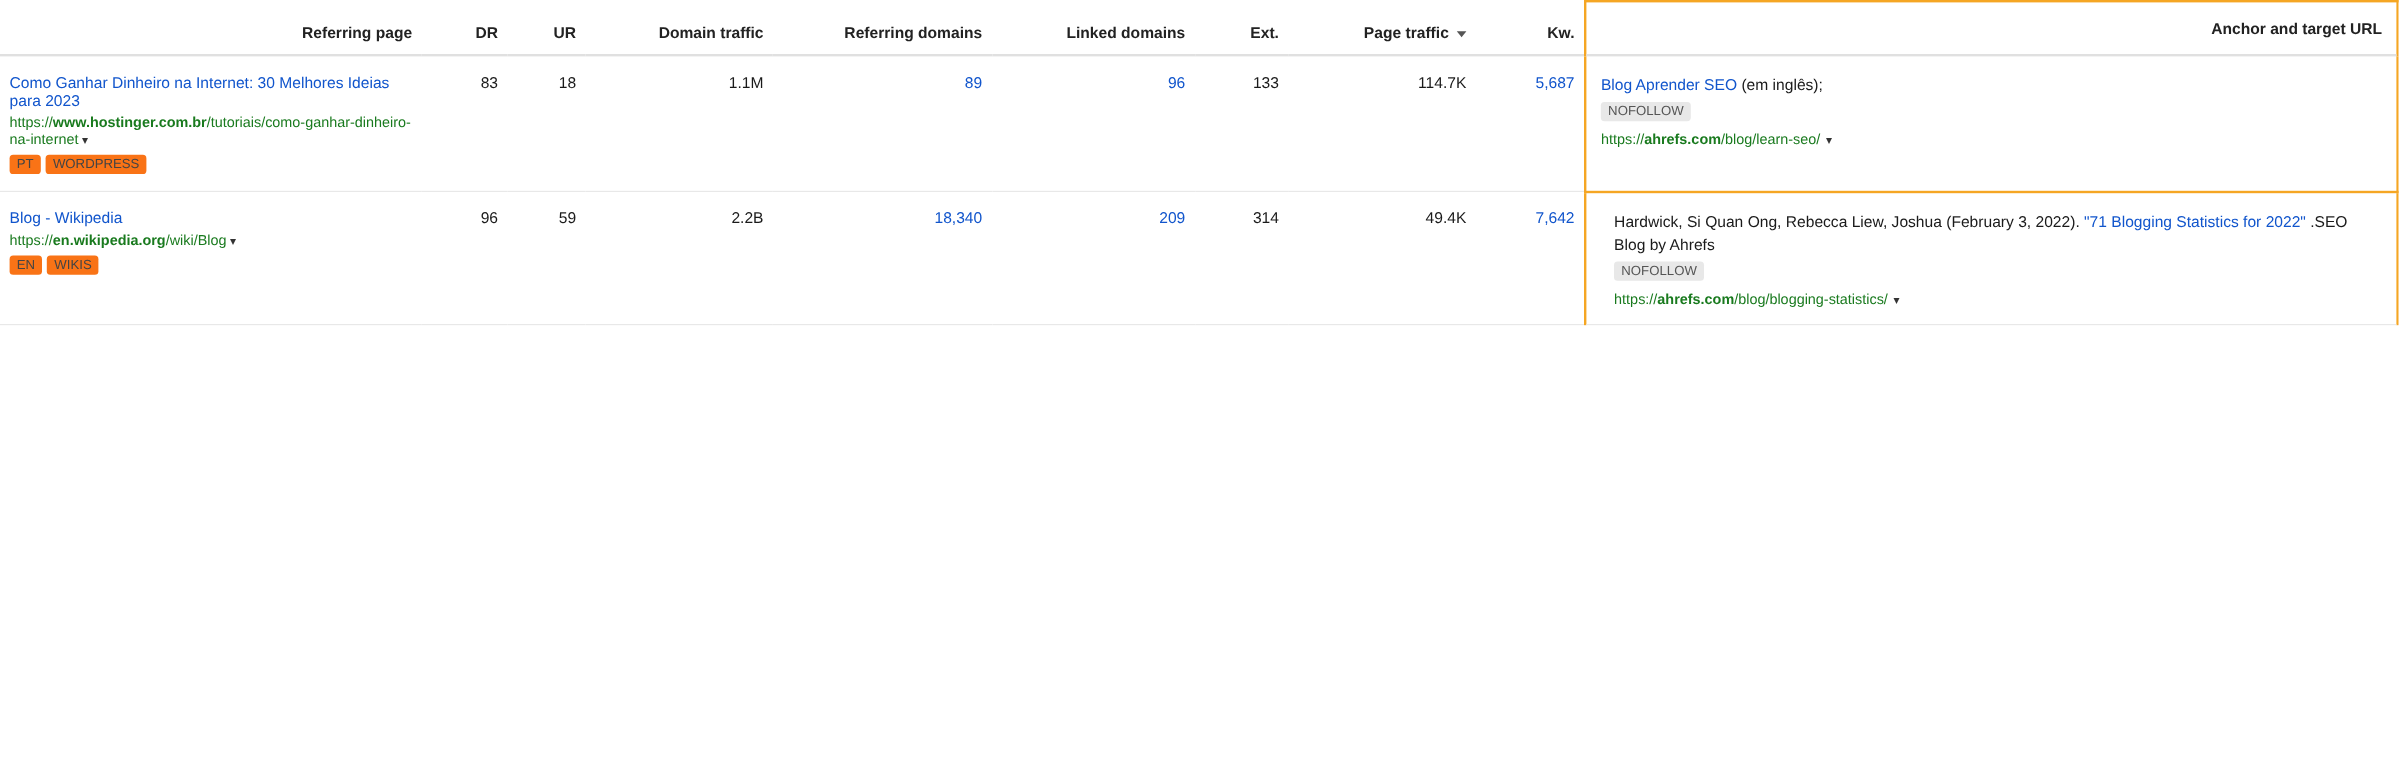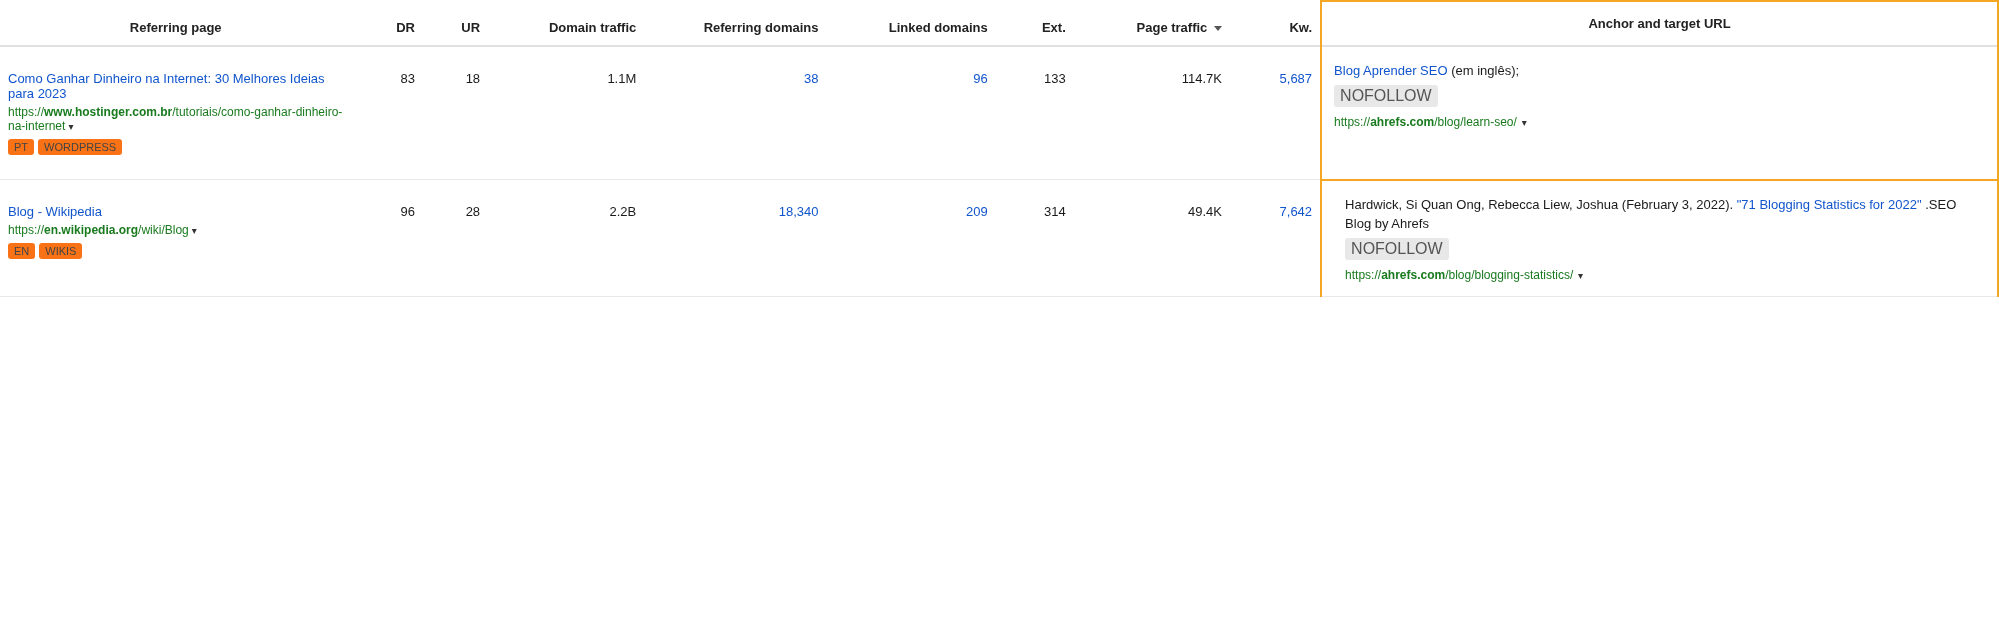--- a/index.html
+++ b/index.html
@@ -18,36 +18,36 @@
     table {
       width: 100%;
       border-collapse: collapse;
       table-layout: fixed;
     }
     thead tr {
       border-bottom: 2px solid #e0e0e0;
     }
     thead th {
       padding: 10px 8px;
-      text-align: center;
+      text-align: right;
       font-weight: 600;
       font-size: 13px;
       color: #222;
       white-space: nowrap;
       vertical-align: bottom;
     }
     thead th.right {
       text-align: right;
     }
     tbody tr {
       border-bottom: 1px solid #e8e8e8;
       vertical-align: top;
     }
     tbody td {
-      padding: 24px 8px;
+      padding: 14px 8px;
       vertical-align: top;
       font-size: 13px;
     }
     tbody td.right {
       text-align: right;
     }
 
     
     .col-referring { width: 270px; }
     .col-dr        { width: 55px; }
@@ -72,21 +72,21 @@
       padding: 2px 6px;
       border-radius: 3px;
       margin-right: 4px;
       margin-top: 6px;
     }
 
     .badge-nofollow {
       display: inline-block;
       background: #e8e8e8;
       color: #555;
-      font-size: 16px;
+      font-size: 11px;
       padding: 2px 6px;
       border-radius: 3px;
       margin: 4px 0;
     }
 
     .anchor-col {
       border: 2.5px solid #f5a623;
       padding: 14px 12px;
     }
 
@@ -165,35 +165,35 @@
           <span>Anchor and target URL</span>
         </th>
       </tr>
     </thead>
     <tbody id="table-body">
     <tr>
           <td class="col-referring"><a class="link-blue" href="#">Como Ganhar Dinheiro na Internet: 30 Melhores Ideias para 2023</a><div class="referring-url"><a class="link-green" href="#">https://<strong>www.hostinger.com.br</strong>/tutoriais/como-ganhar-dinheiro-na-internet</a><span style="display: inline-block; margin-left: 3px; cursor: pointer;"> <span style="font-size:10px;color:#333;">▾</span></span></div><div><span class="tag">PT</span><span class="tag">WORDPRESS</span></div></td>
           <td class="col-dr right">83</td>
           <td class="col-ur right">18</td>
           <td class="col-domain right">1.1M</td>
-          <td class="col-refdom right"><a class="link-blue" href="#">38</a></td>
+          <td class="col-refdom right"><a class="link-blue" href="#">89</a></td>
           <td class="col-linked right"><a class="link-blue" href="#">96</a></td>
           <td class="col-ext right">133</td>
           <td class="col-pagetraffic right">114.7K</td>
           <td class="col-kw right"><a class="link-blue" href="#">5,687</a></td>
           <td class="col-anchor anchor-col" style="border-top: none;">
             <div class="anchor-text-row"><a class="link-blue" href="#">Blog Aprender SEO</a><span> (em inglês);</span></div>
             <div><span class="badge-nofollow">NOFOLLOW</span></div>
             <div class="anchor-url-row"><a class="link-green" href="#">https://<strong>ahrefs.com</strong>/blog/learn-seo/</a><span style="cursor: pointer; margin-left: 2px; color: rgb(51, 51, 51); font-size: 10px;"> ▾</span></div>
           </td>
         </tr>
         <tr>
           <td class="col-referring"><a class="link-blue" href="#">Blog - Wikipedia</a><div class="referring-url"><a class="link-green" href="#">https://<strong>en.wikipedia.org</strong>/wiki/Blog</a><span style="display: inline-block; margin-left: 3px; cursor: pointer;"> <span style="font-size:10px;color:#333;">▾</span></span></div><div><span class="tag">EN</span><span class="tag">WIKIS</span></div></td>
           <td class="col-dr right">96</td>
-          <td class="col-ur right">28</td>
+          <td class="col-ur right">59</td>
           <td class="col-domain right">2.2B</td>
           <td class="col-refdom right"><a class="link-blue" href="#">18,340</a></td>
           <td class="col-linked right"><a class="link-blue" href="#">209</a></td>
           <td class="col-ext right">314</td>
           <td class="col-pagetraffic right">49.4K</td>
           <td class="col-kw right"><a class="link-blue" href="#">7,642</a></td>
           <td class="col-anchor anchor-col" style="border-bottom: none; padding-left: 23px;">
             <div class="anchor-text-row"><span>Hardwick, Si Quan Ong, Rebecca Liew, Joshua (February 3, 2022). </span><a class="link-blue" href="#">"71 Blogging Statistics for 2022"</a><span> .SEO Blog by Ahrefs</span></div>
             <div><span class="badge-nofollow">NOFOLLOW</span></div>
             <div class="anchor-url-row"><a class="link-green" href="#">https://<strong>ahrefs.com</strong>/blog/blogging-statistics/</a><span style="cursor: pointer; margin-left: 2px; color: rgb(51, 51, 51); font-size: 10px;"> ▾</span></div>

